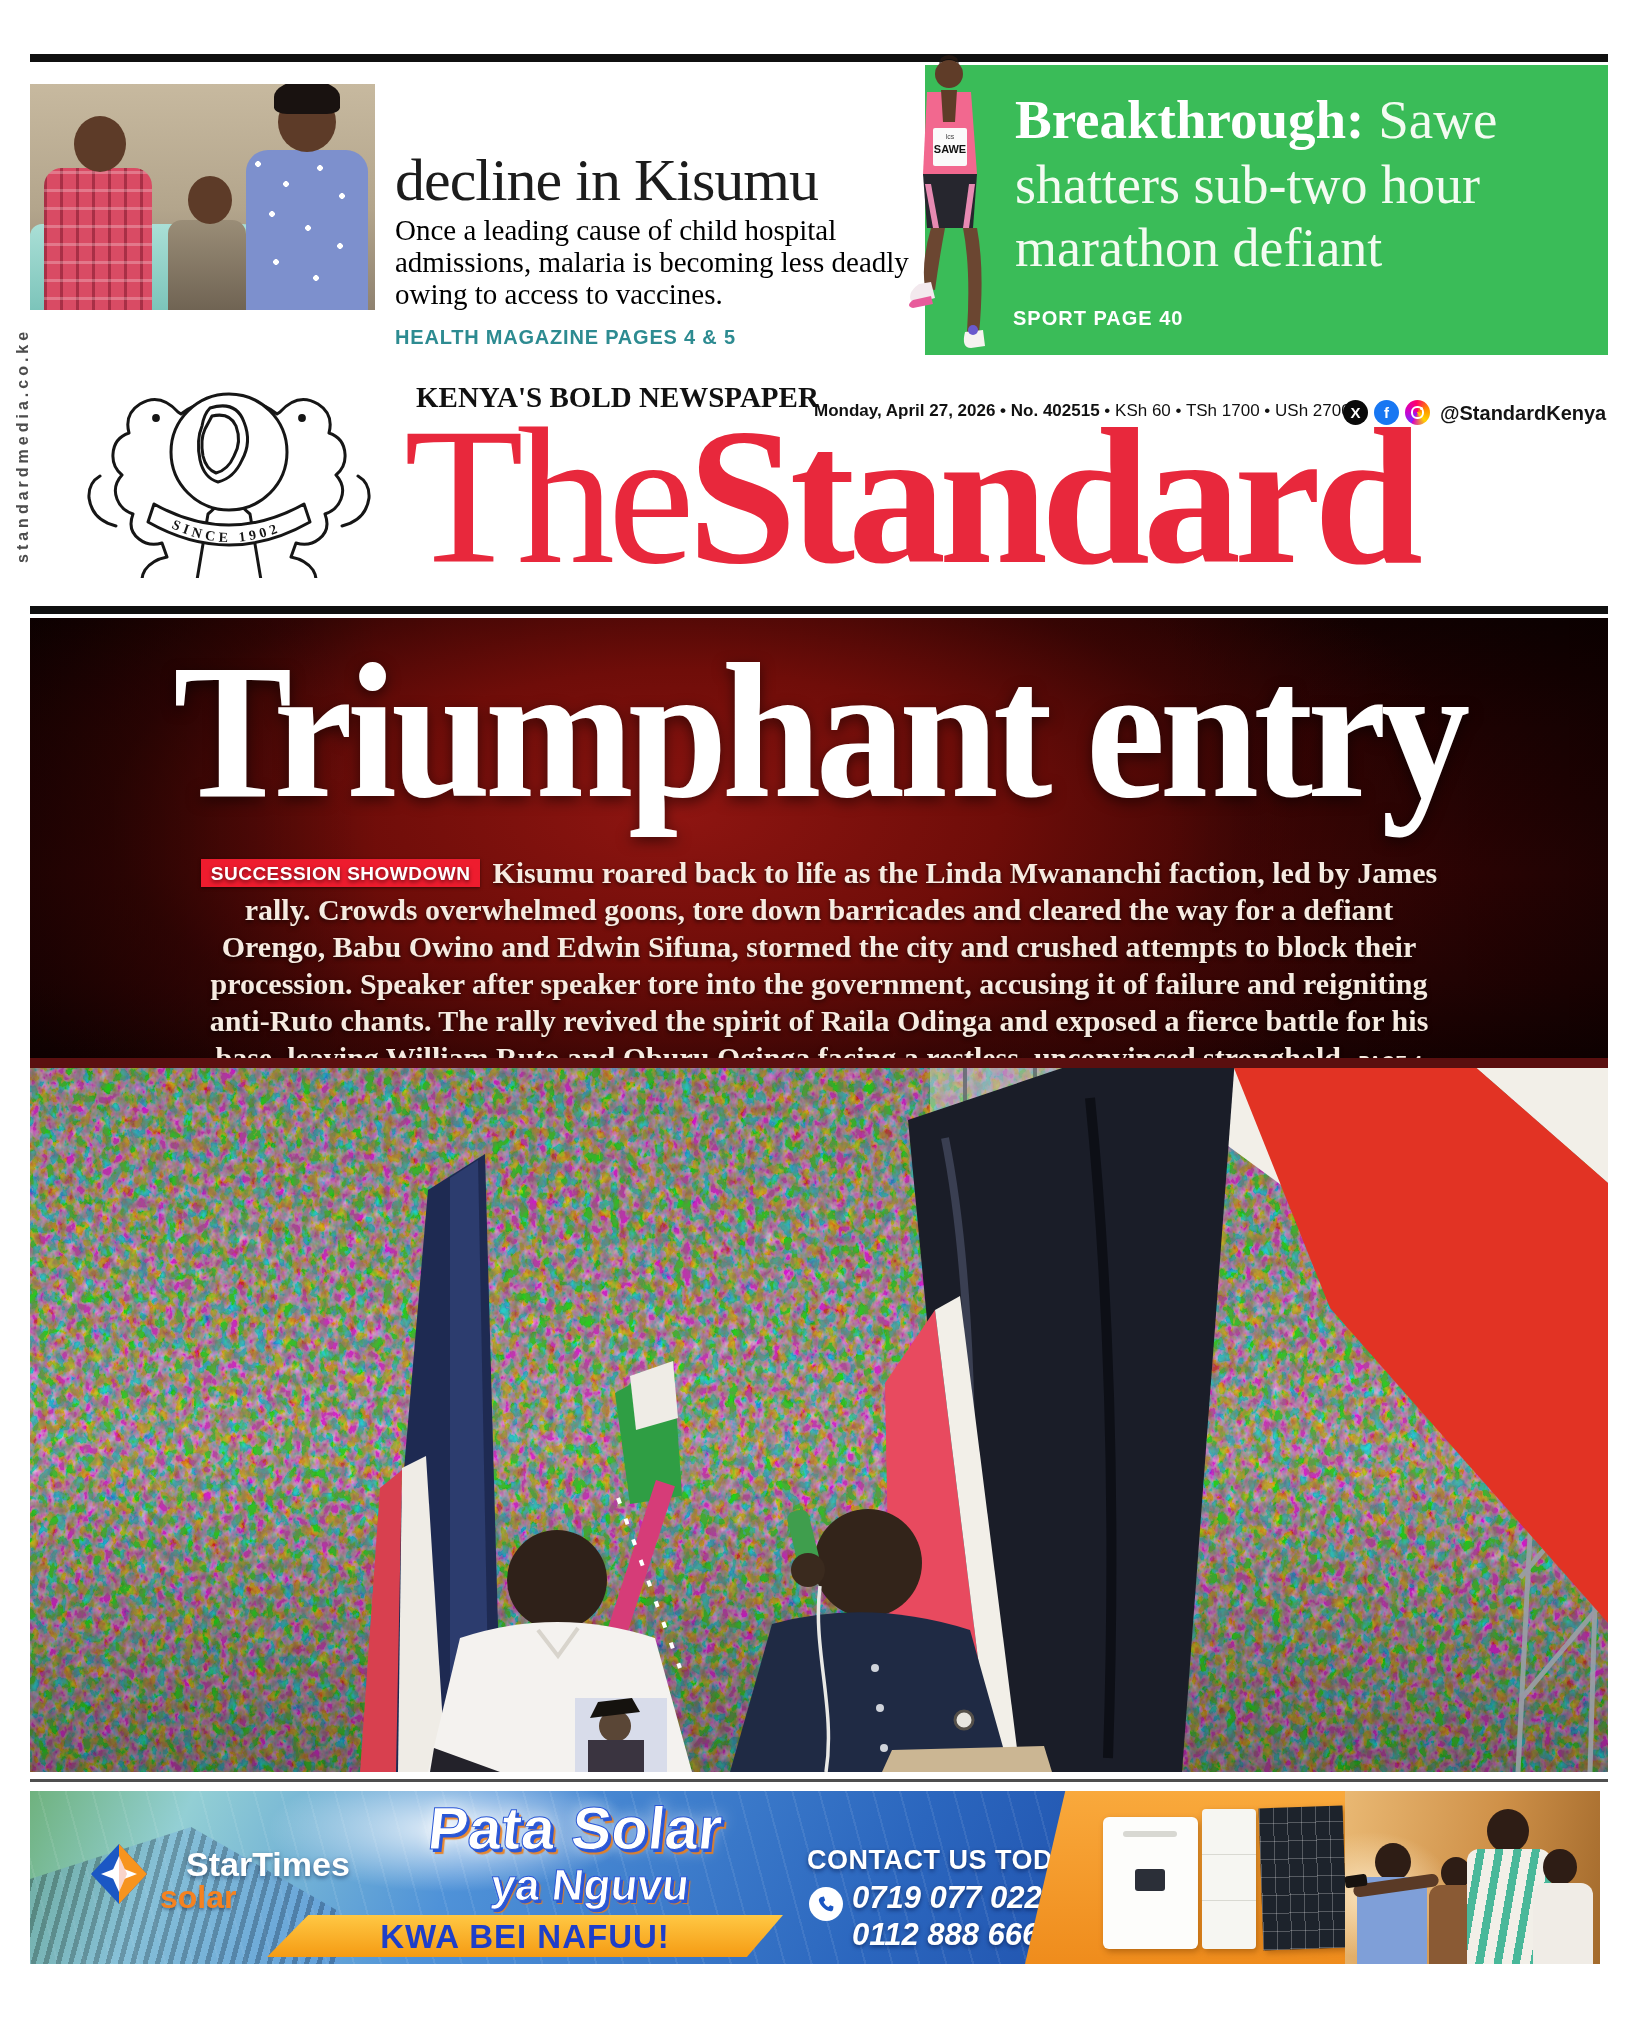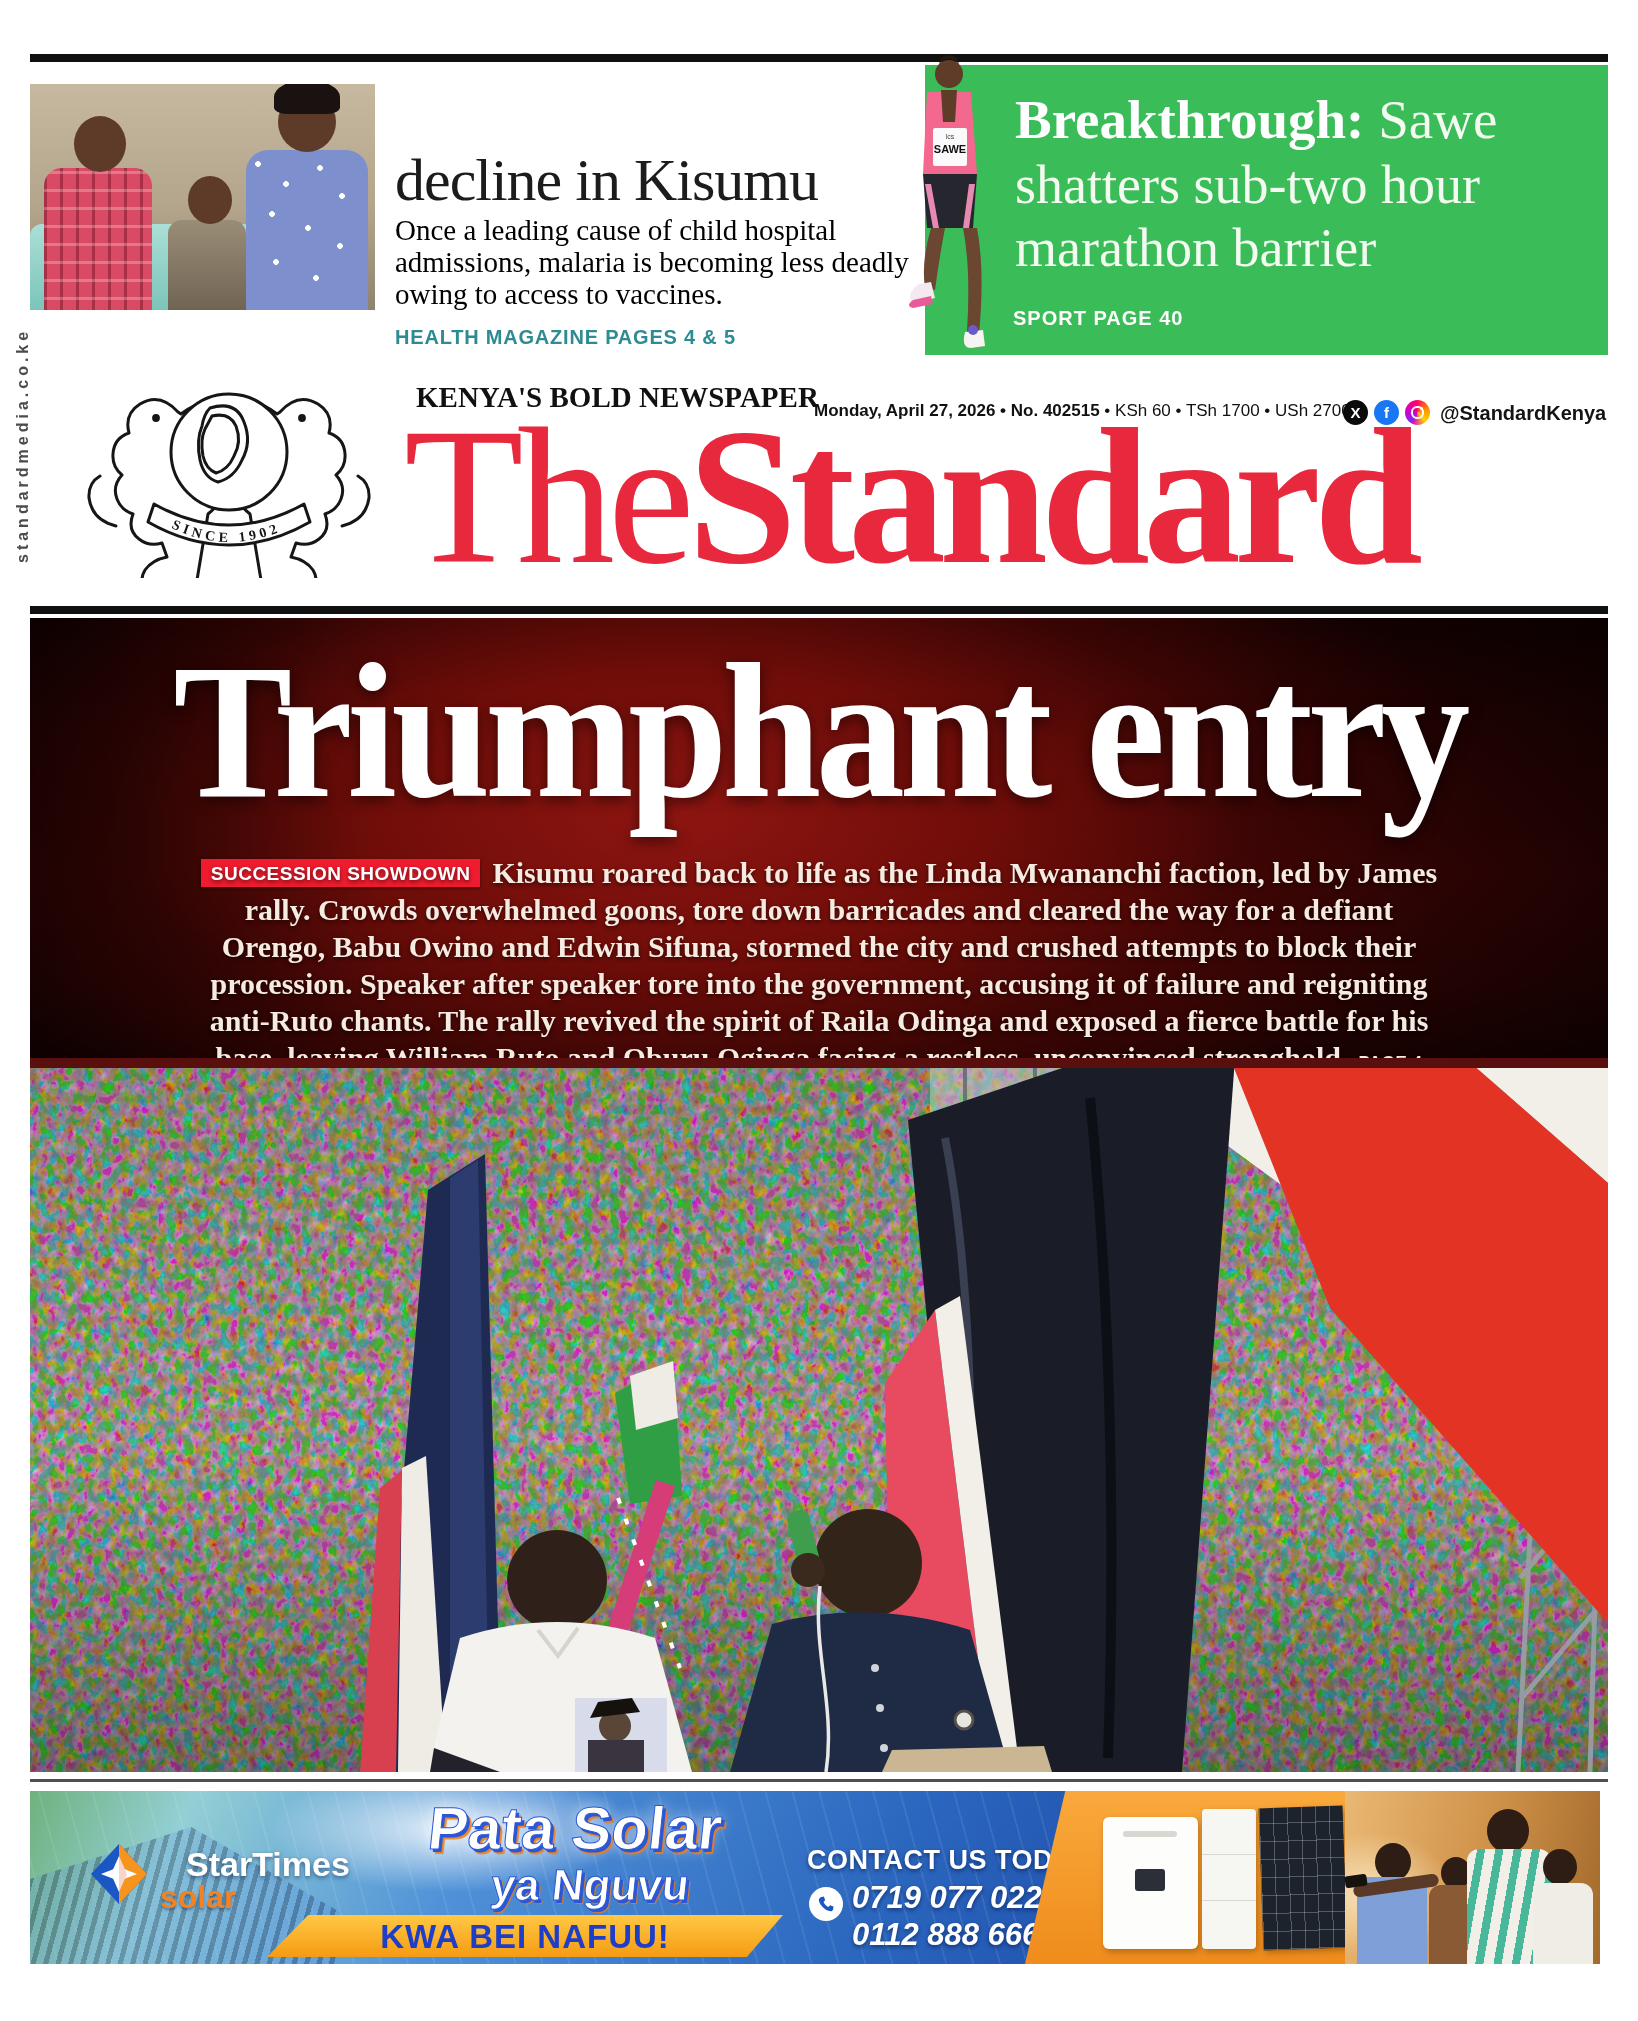--- a/index.html
+++ b/index.html
@@ -182,21 +182,21 @@
   <div class="abs tl-body">
     <div>Once a leading cause of child hospital</div>
     <div>admissions, malaria is becoming less deadly</div>
     <div>owing to access to vaccines.</div>
   </div>
   <div class="abs tl-kicker">HEALTH MAGAZINE PAGES 4 &amp; 5</div>
 
   <div class="abs sport-box"></div>
   <div class="abs sport-line1"><b>Breakthrough:</b><span> Sawe</span></div>
   <div class="abs sport-line2">shatters sub-two hour</div>
-  <div class="abs sport-line3">marathon barrier</div>
+  <div class="abs sport-line3">marathon defiant</div>
   <div class="abs sport-kicker">SPORT PAGE 40</div>
 
   <div class="abs runner">
     <svg viewBox="0 0 110 302" width="110" height="302">
       <circle cx="56" cy="22" r="14" fill="#5f3c28"></circle>
       <path d="M46 12 q10 -10 20 0 l-2 -6 q-8 -6 -16 0 z" fill="#241812"></path>
       <path d="M34 40 L78 40 L84 122 L30 122 Z" fill="#f2688f"></path>
       <path d="M48 38 L64 38 L62 70 L50 70 Z" fill="#5f3c28"></path>
       <rect x="40" y="76" width="34" height="38" rx="2" fill="#fafafa"></rect>
       <text x="57" y="87" text-anchor="middle" font-family="Liberation Sans, sans-serif" font-size="7" fill="#444">lcs</text>

